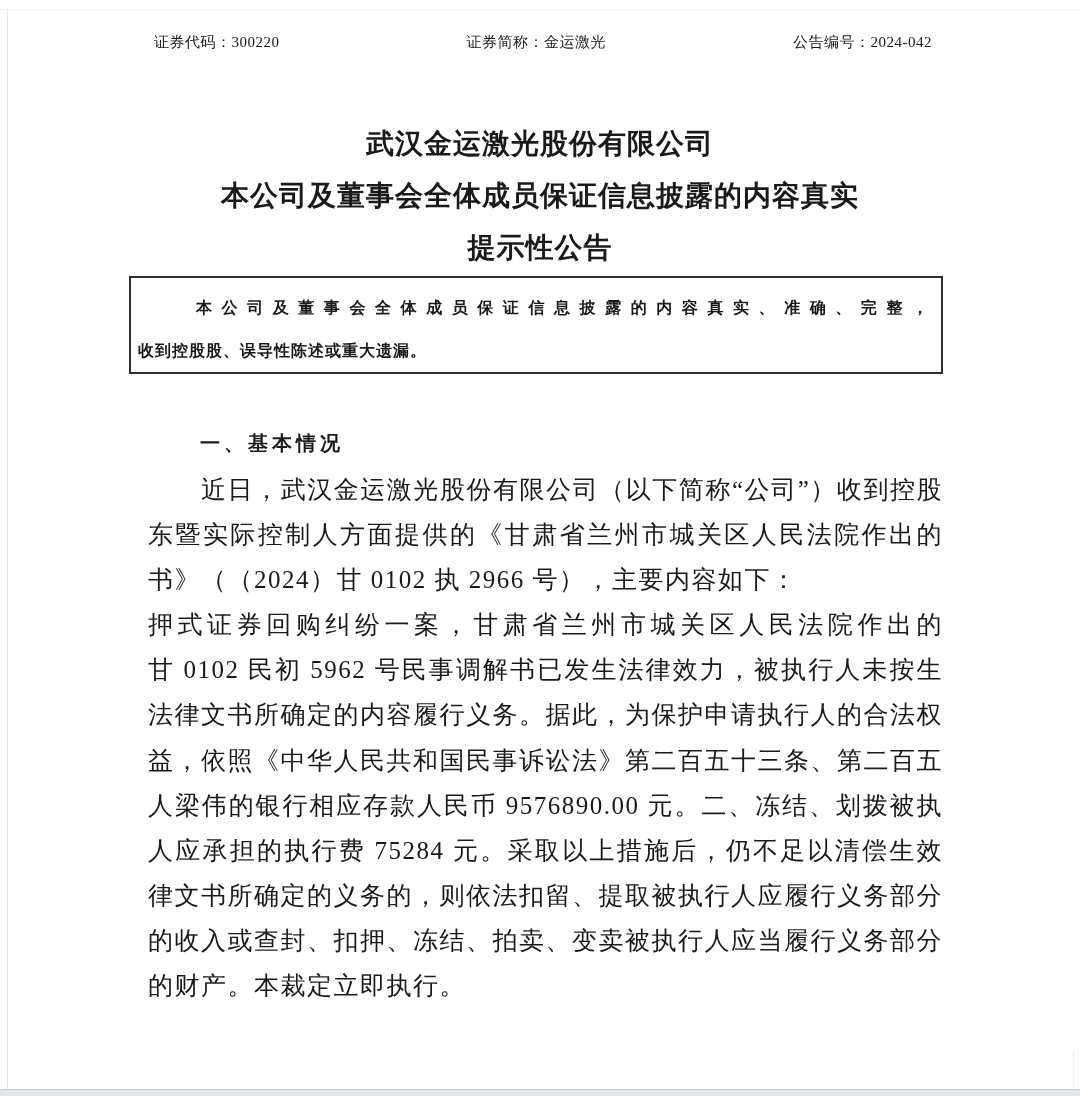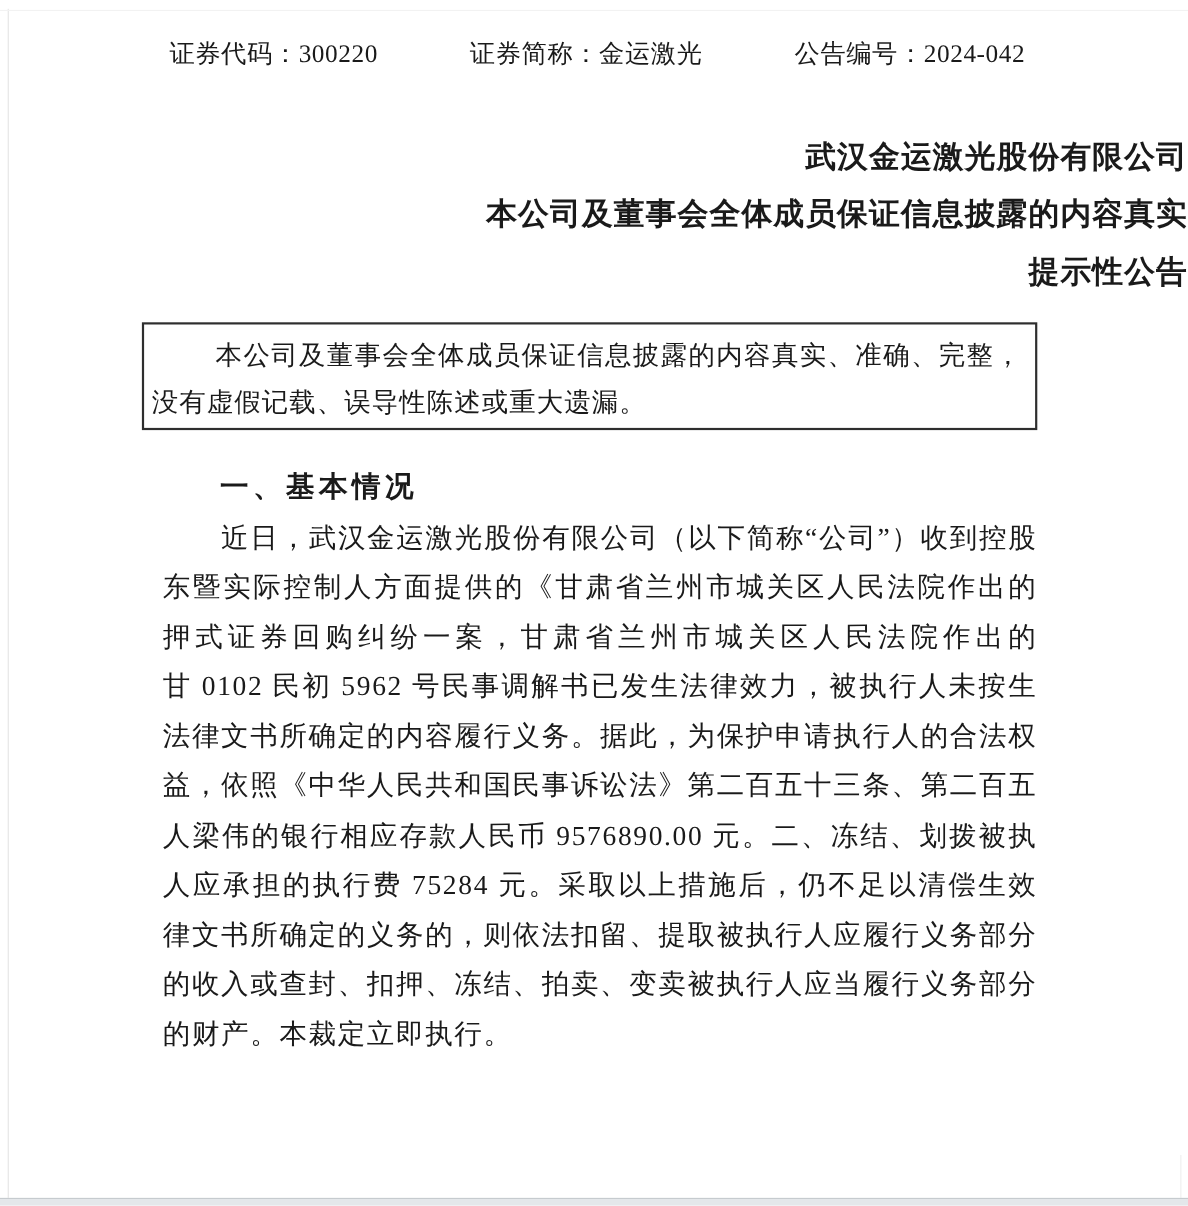--- a/index.html
+++ b/index.html
@@ -10,39 +10,39 @@
   }
   
   .edge-left{position:absolute;left:7px;top:8px;bottom:7px;width:1px;background:#e4e4e4;}
   .edge-top{position:absolute;left:0;top:9px;width:100%;height:1px;background:#f2f2f2;}
   .edge-right{position:absolute;right:6px;top:1050px;bottom:7px;width:1px;background:#eeeeee;}
   .edge-bottom{position:absolute;left:0;bottom:0;width:100%;height:7px;background:#e4e7ea;border-top:1px solid #c6cbcf;box-sizing:border-box;}
 
   .doc-header{
     position:absolute;top:33px;left:154px;width:778px;
     display:flex;justify-content:space-between;
-    font-size:23px;letter-spacing:0.5px;white-space:nowrap;
+    font-size:15px;letter-spacing:0.5px;white-space:nowrap;
   }
   .title-block{
     position:absolute;top:118px;left:0;width:100%;
-    text-align:right;font-weight:bold;font-size:28px;letter-spacing:1px;
+    text-align:center;font-weight:bold;font-size:28px;letter-spacing:1px;
   }
   .title-line{height:52px;line-height:52px;white-space:nowrap;}
 
   .disclaimer-box{
-    position:absolute;top:293px;left:129px;width:814px;height:98px;
+    position:absolute;top:276px;left:129px;width:814px;height:98px;
     box-sizing:border-box;border:2px solid #2e2e2e;
     padding:8px 12px 0 7px;
-    font-weight:normal;font-size:24px;letter-spacing:1px;
+    font-weight:bold;font-size:16px;letter-spacing:1px;
   }
   .disclaimer-box .line{height:43px;line-height:43px;}
 
   .section-heading{
     position:absolute;top:427px;left:200px;
-    font-size:26px;font-weight:bold;letter-spacing:4px;line-height:32px;white-space:nowrap;
+    font-size:20px;font-weight:bold;letter-spacing:4px;line-height:32px;white-space:nowrap;
   }
   .body-lines{
     position:absolute;top:467px;left:148px;width:795px;
     font-size:25px;letter-spacing:1.5px;
   }
   .body-lines .line{height:45.1px;line-height:45.1px;overflow:hidden;}
 
   .line.fill{text-align:justify;text-align-last:justify;}
   .line.no-fill{text-align:left;text-align-last:left;}
   .line.indent{padding-left:53px;}
@@ -68,29 +68,30 @@
   <div class="title-block">
 
   <div class="title-line fill">武汉金运激光股份有限公司</div>
       <div class="title-line fill">本公司及董事会全体成员保证信息披露的内容真实</div>
       <div class="title-line fill">提示性公告</div>
     </div>
 
   <div class="disclaimer-box">
 
   <div class="line indent fill">本公司及董事会全体成员保证信息披露的内容真实、准确、完整，</div>
-      <div class="line no-fill">没有虚假记载、误导性陈述或重大遗漏。</div>
+      <div class="line no-fill">收到控股股、误导性陈述或重大遗漏。</div>
     </div>
 
   <div class="section-heading">一、基本情况</div>
 
   <div class="body-lines">
 
   <div class="line indent fill">近日，武汉金运激光股份有限公司（以下简称“公司”）收到控股股</div>
       <div class="line fill">东暨实际控制人方面提供的《甘肃省兰州市城关区人民法院作出的</div>
+      <div class="line no-fill">书》（（2024）甘 0102 执 2966 号），主要内容如下：</div>
       <div class="line fill">押式证券回购纠纷一案，甘肃省兰州市城关区人民法院作出的（2023）</div>
       <div class="line fill">甘 0102 民初 5962 号民事调解书已发生法律效力，被执行人未按生效</div>
       <div class="line fill">法律文书所确定的内容履行义务。据此，为保护申请执行人的合法权</div>
       <div class="line fill">益，依照《中华人民共和国民事诉讼法》第二百五十三条、第二百五</div>
       <div class="line fill">人梁伟的银行相应存款人民币 9576890.00 元。二、冻结、划拨被执行</div>
       <div class="line fill">人应承担的执行费 75284 元。采取以上措施后，仍不足以清偿生效法</div>
       <div class="line fill">律文书所确定的义务的，则依法扣留、提取被执行人应履行义务部分</div>
       <div class="line fill">的收入或查封、扣押、冻结、拍卖、变卖被执行人应当履行义务部分</div>
       <div class="line no-fill">的财产。本裁定立即执行。</div>
     </div>

